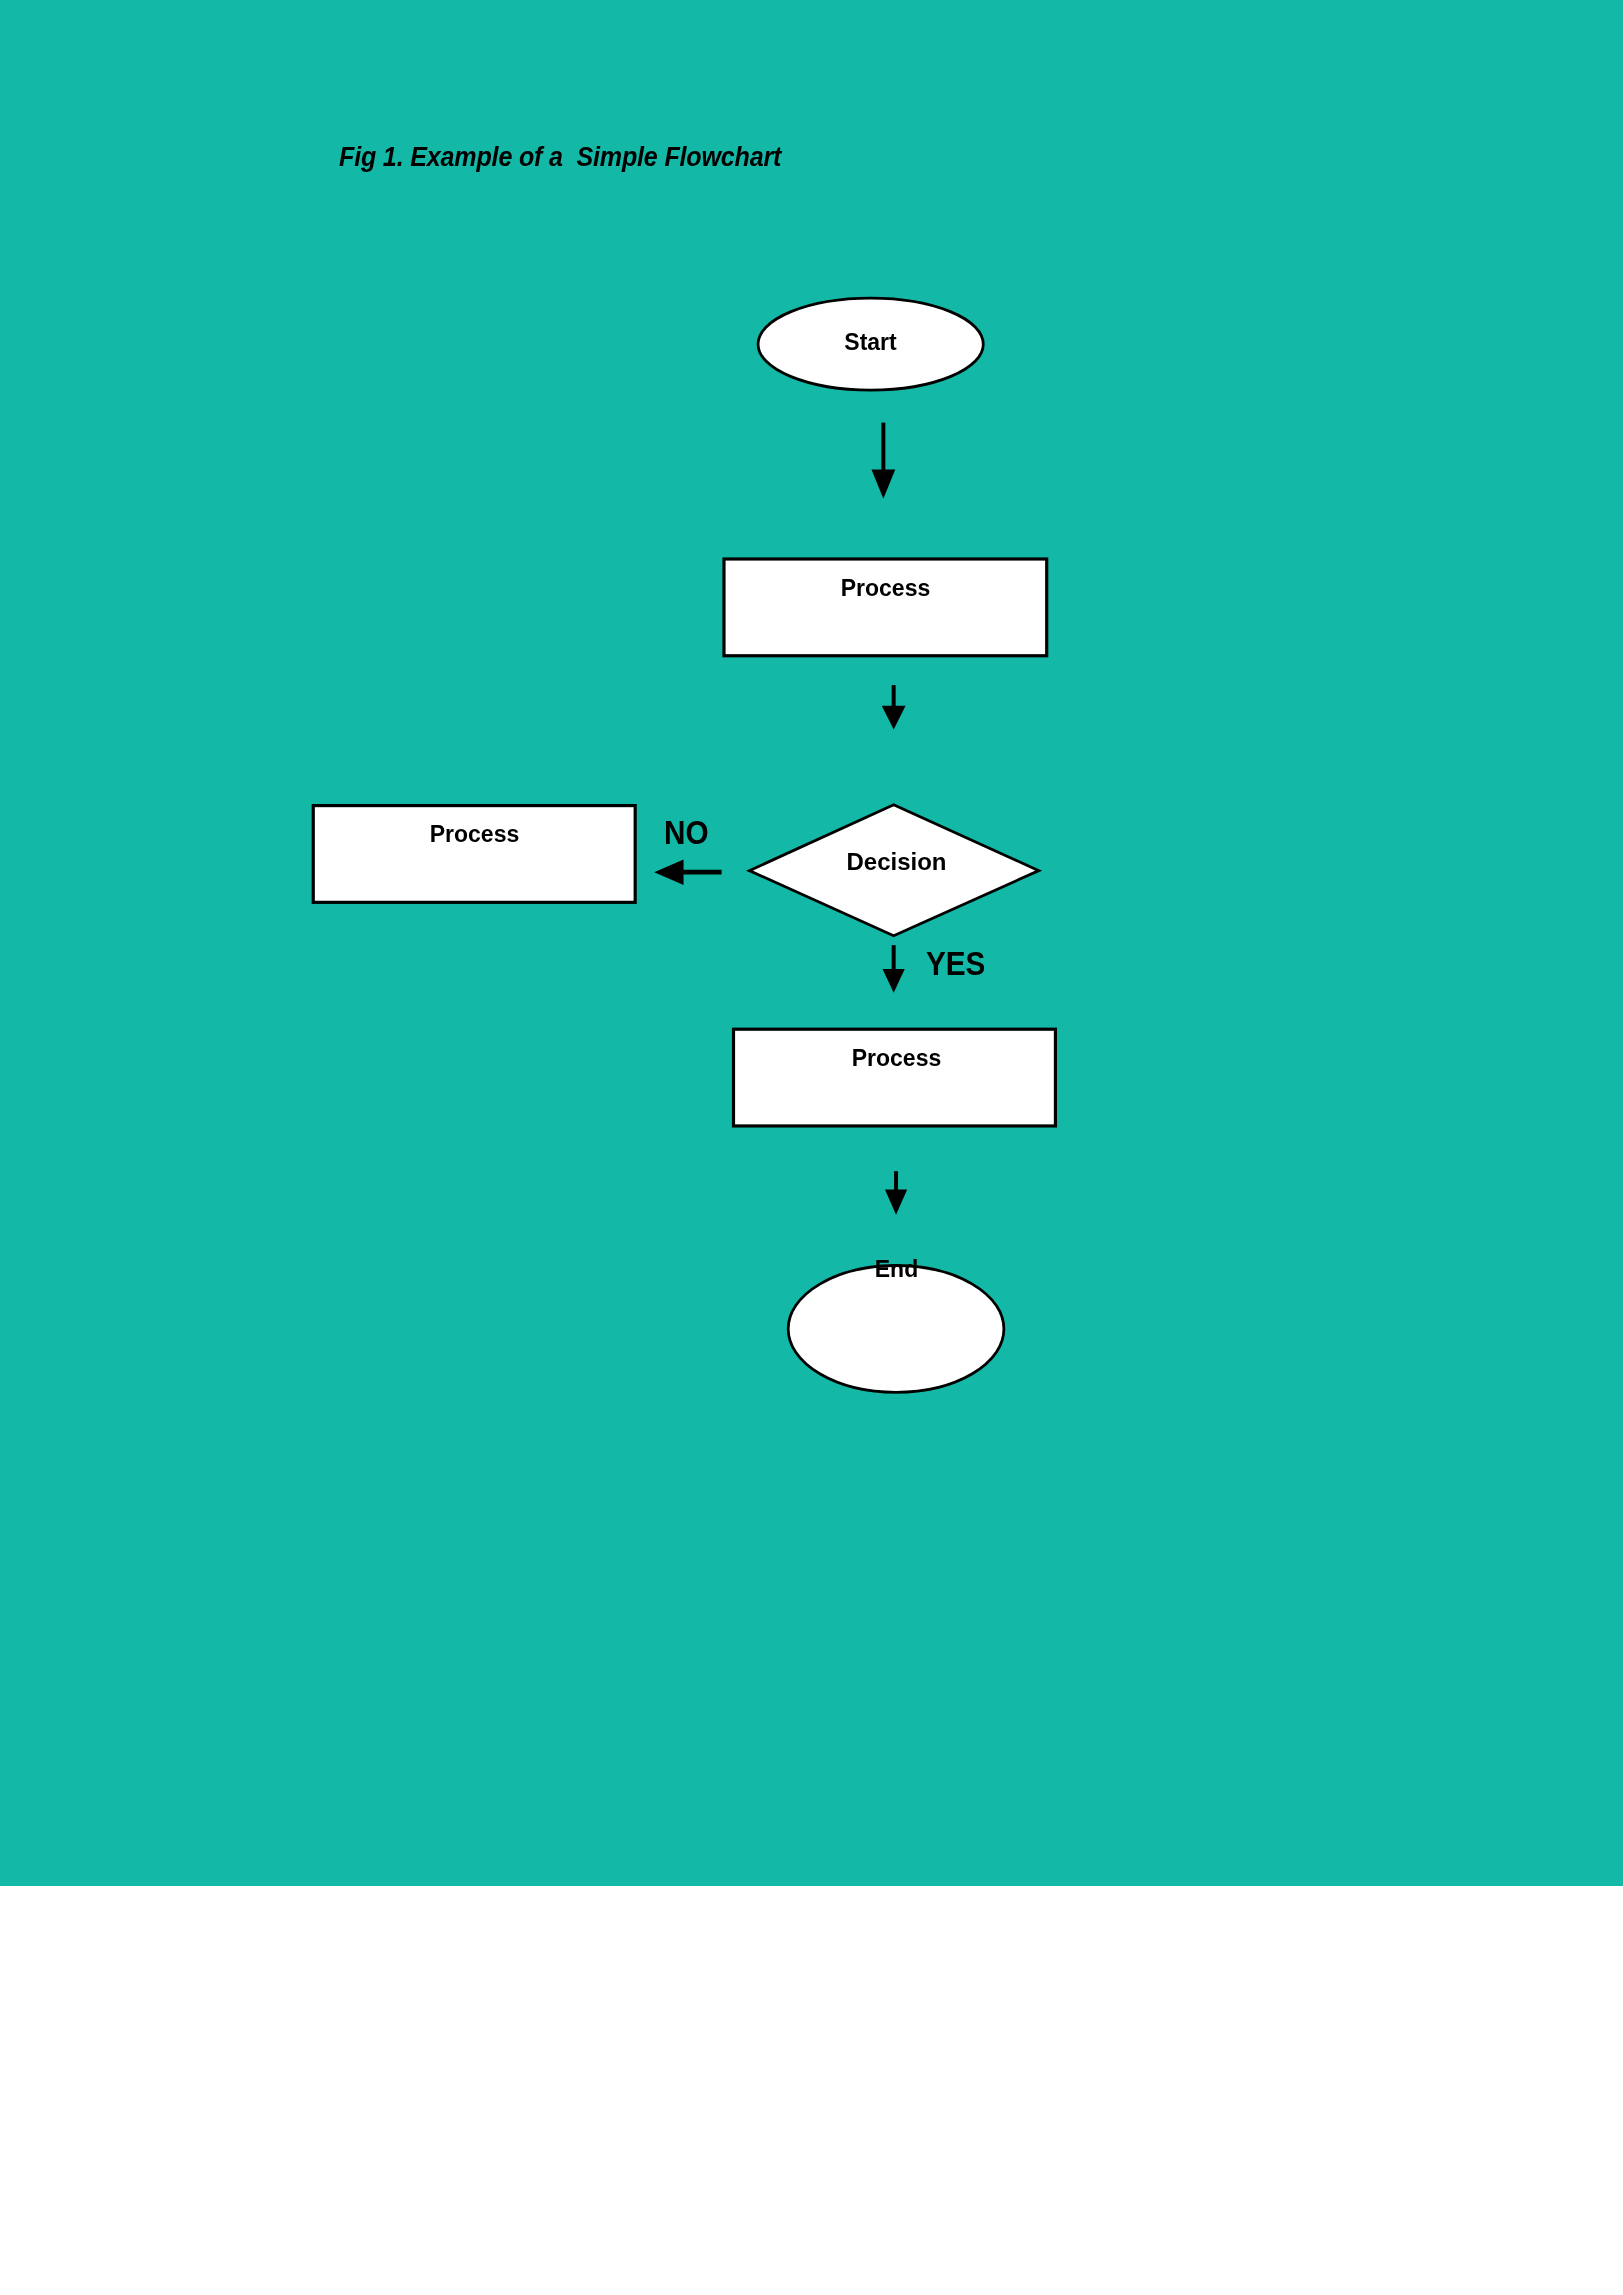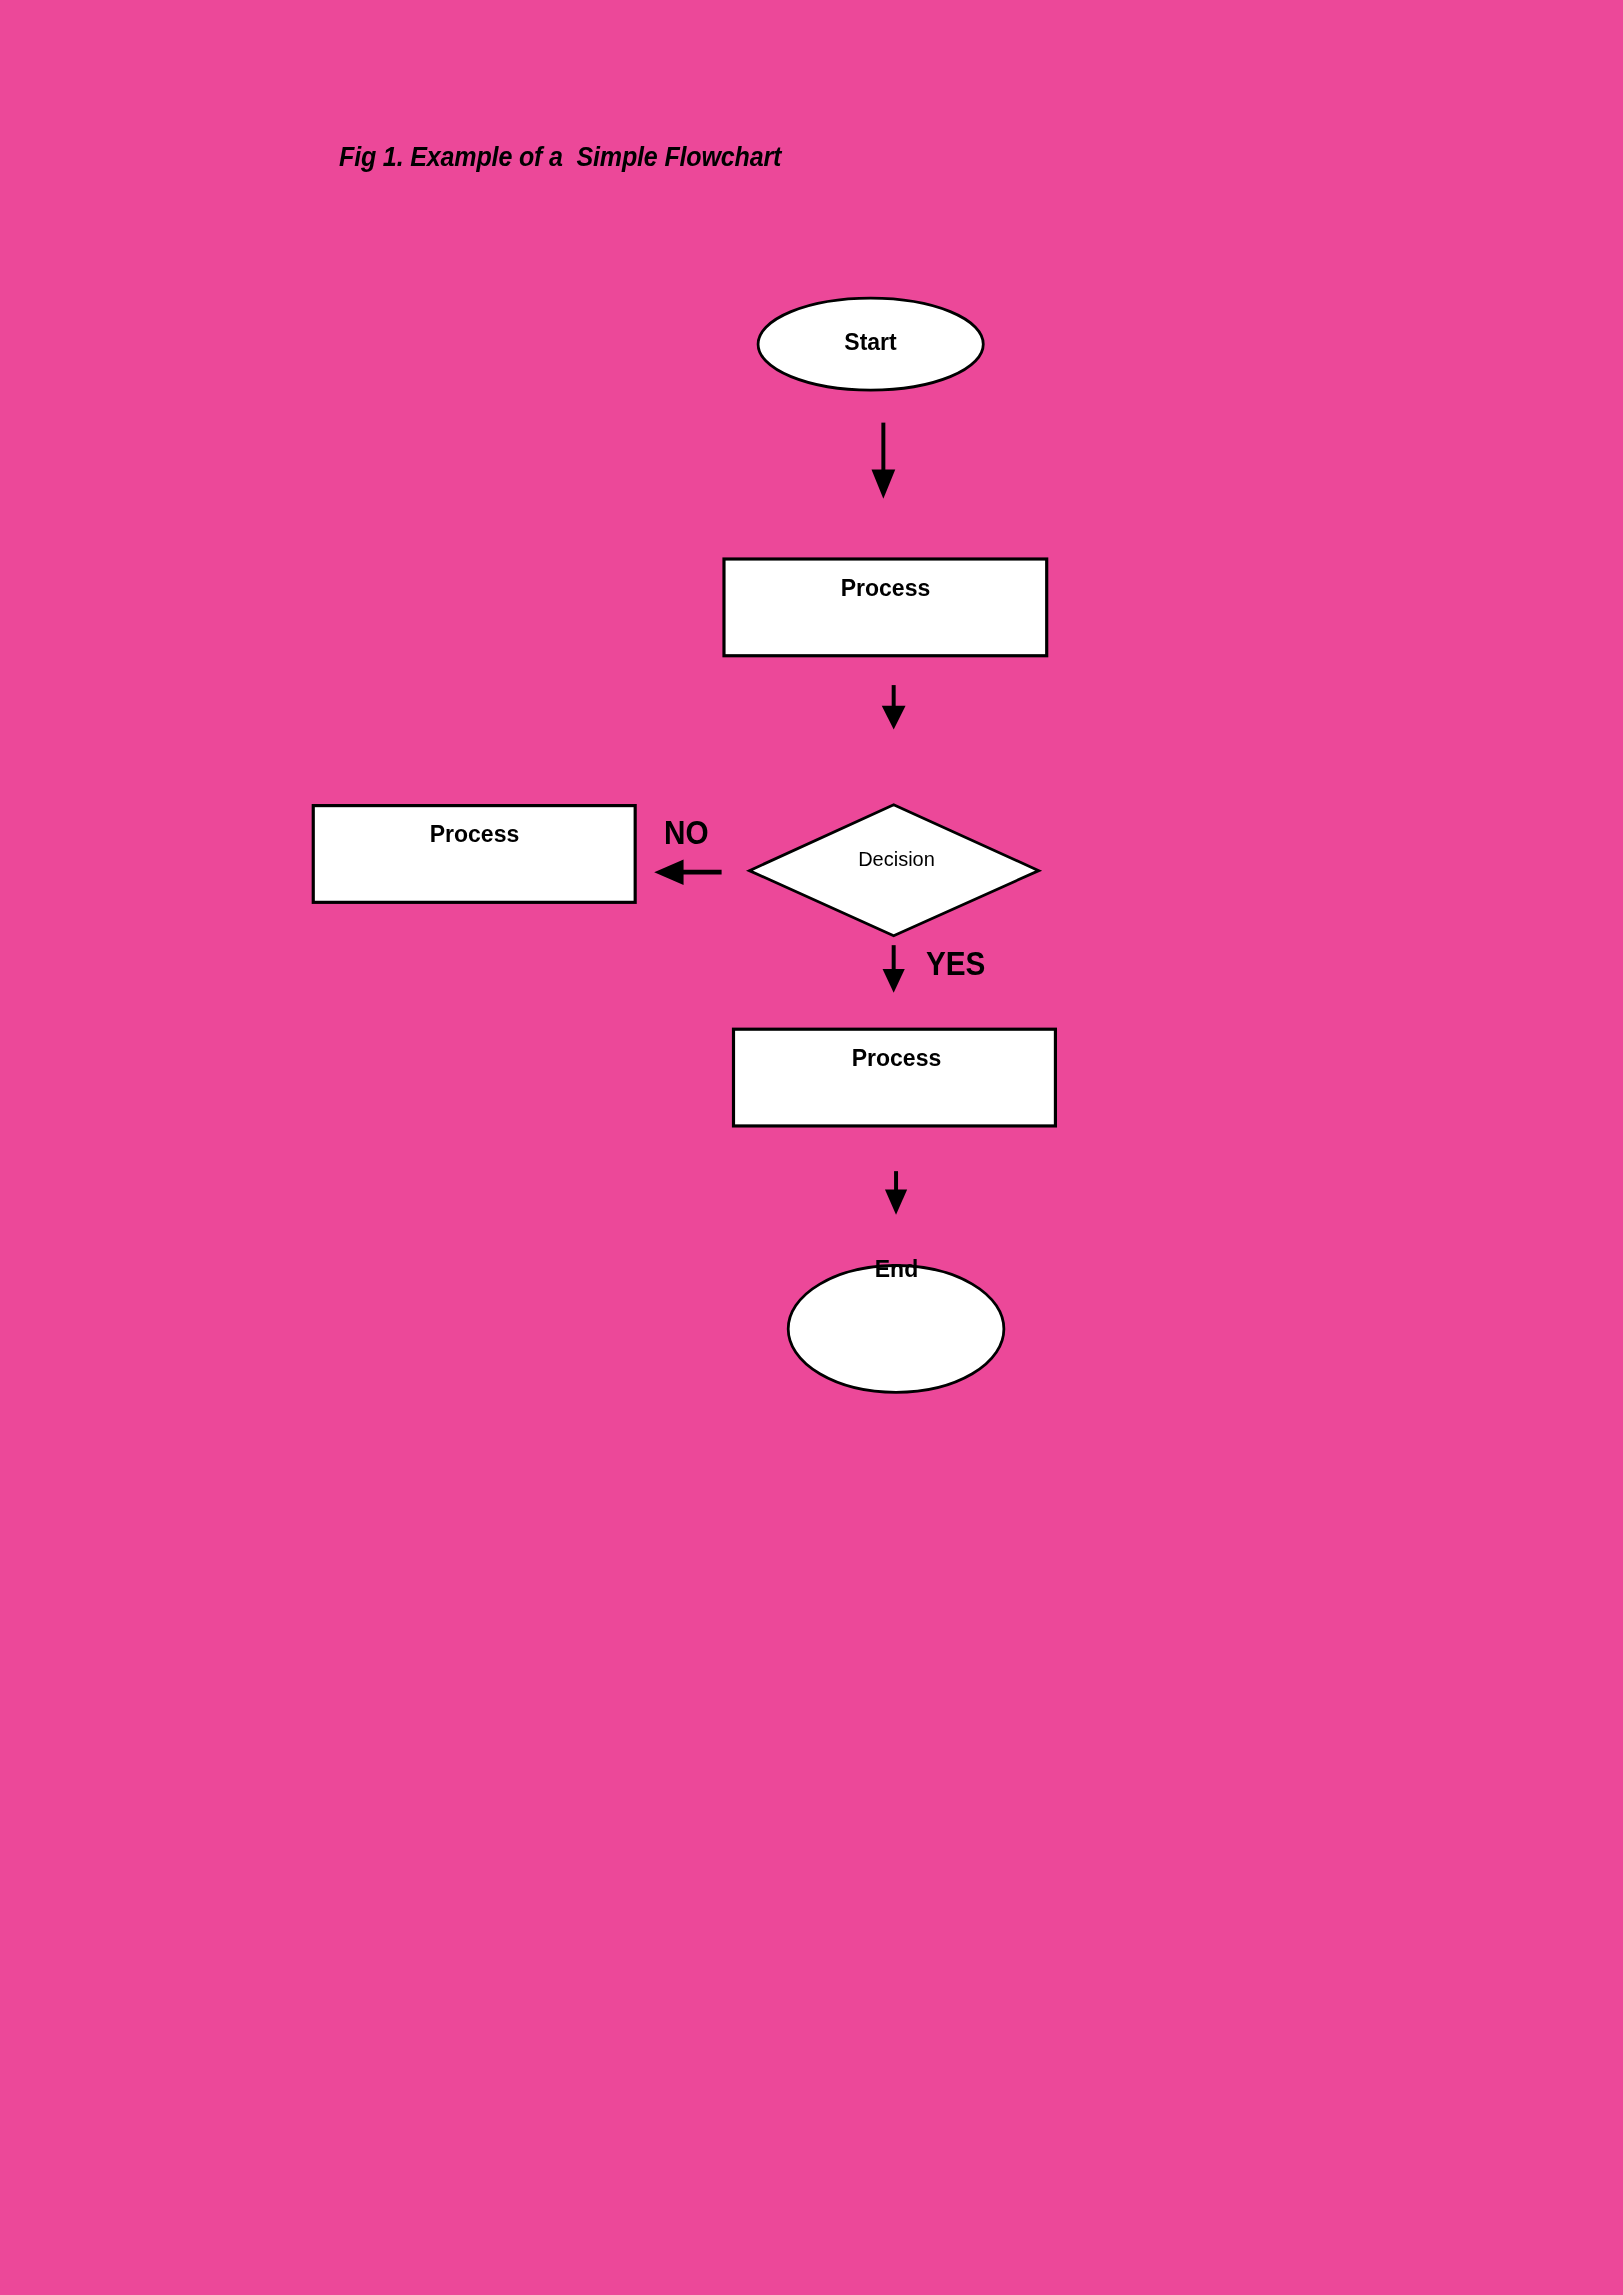--- a/index.html
+++ b/index.html
@@ -8,22 +8,22 @@
     padding: 0;
     background: #ffffff;
   }
   body {
     font-family: "Liberation Sans", sans-serif;
     -webkit-font-smoothing: antialiased;
   }
   #page {
     position: relative;
     width: 1624px;
-    height: 2295px;
-    background: #ec4899;
+    height: 1886px;
+    background: #14b8a6;
     overflow: hidden;
   }
 
   
   #figure-caption {
     position: absolute;
     left: 339px;
     top: 140px;
     font-family: "Liberation Sans", sans-serif;
     font-weight: bold;
@@ -54,22 +54,22 @@
     color: #000000;
     white-space: pre;
     text-align: center;
     font-family: "Liberation Sans", sans-serif;
   }
   .lbl-bold {
     font-weight: bold;
     font-size: 23px;
   }
   .lbl-regular {
-    font-weight: normal;
-    font-size: 20px;
+    font-weight: bold;
+    font-size: 24px;
   }
   .branch-label {
     position: absolute;
     font-family: "Liberation Sans", sans-serif;
     font-weight: bold;
     font-size: 33px;
     color: #000000;
     white-space: pre;
     transform: scaleX(0.9);
     transform-origin: left top;

